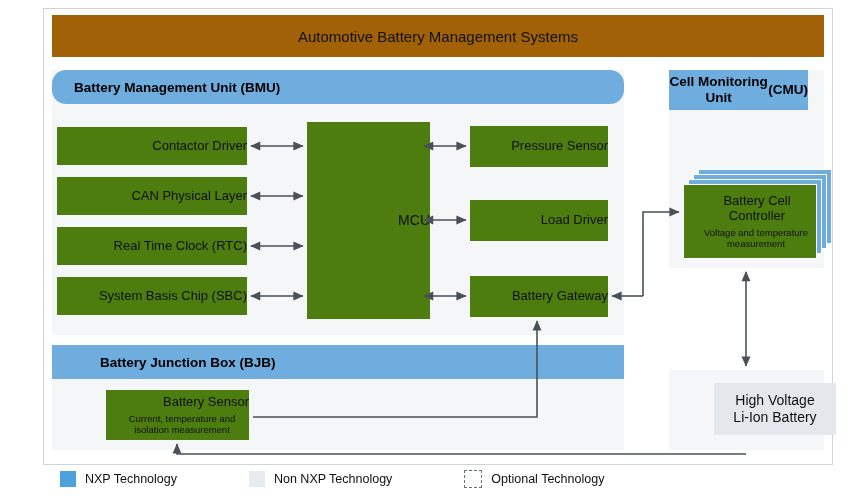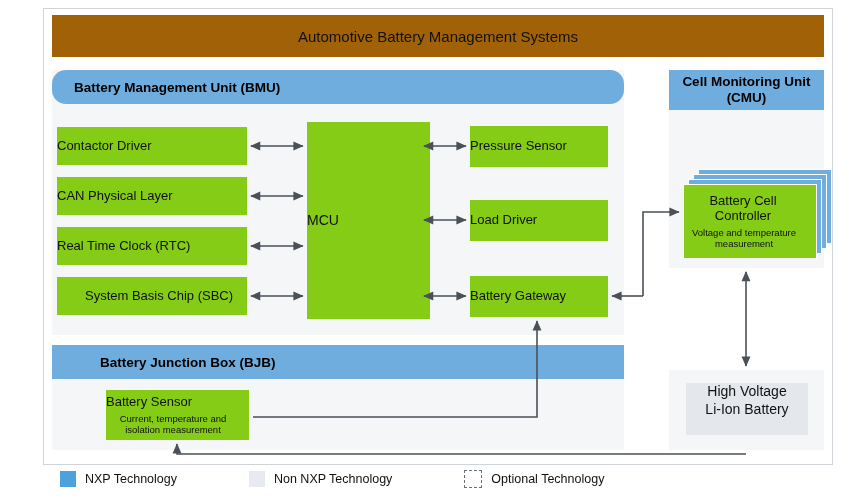--- a/index.html
+++ b/index.html
@@ -48,46 +48,47 @@
     text-align: center;
     line-height: 1.15;
   }
   .panel-header.left { padding-left: 22px; }
 
   
   .panel-body { background: #f4f6f8; }
 
   
   .block {
-    background: #84cc16;
+    background: #4d7c0f;
     display: flex;
     flex-direction: column;
-    align-items: flex-start;
+    align-items: flex-end;
     justify-content: center;
     text-align: center;
     font-size: 13px;
     color: #111111;
     line-height: 1.15;
   }
   .block .sub {
     font-size: 9.5px;
     margin-top: 3px;
     line-height: 1.2;
   }
   .block .main { font-size: 13px; }
   .block .main.big { font-size: 14px; }
 
   
   .block-grey {
     background: #e4e8ec;
-    display: flex; align-items: center; justify-content: flex-start;
+    display: flex; align-items: center; justify-content: center;
     text-align: center;
     font-size: 14px;
     line-height: 1.25;
     color: #111111;
+    margin-left: 28px;
   }
 
   
   .stack-layer {
     background: #6fadde;
     border: 1px solid #ffffff;
   }
 
   
   .wires {
@@ -155,21 +156,21 @@
   <span class="main">Pressure Sensor</span>
 </div>
 <div class="abs block" style="left:470px; top:200px; width:138px; height:41px;">
   <span class="main">Load Driver</span>
 </div>
 <div class="abs block" style="left:470px; top:276px; width:138px; height:41px;">
   <span class="main">Battery Gateway</span>
 </div>
 
 <div class="abs panel-body" style="left:669px; top:70px; width:155px; height:198px;"></div>
-<div class="abs panel-header center" style="left:669px; top:70px; width:155px; height:40px; flex-direction:column;text-align:right;">
+<div class="abs panel-header center" style="left:669px; top:70px; width:139px; height:40px; flex-direction:row;">
   <span>Cell Monitoring Unit</span>
   <span>(CMU)</span>
 </div>
 
 <div class="abs stack-layer" style="left:698px; top:169px; width:134px; height:75px;"></div>
 <div class="abs stack-layer" style="left:693px; top:174px; width:134px; height:75px;"></div>
 <div class="abs stack-layer" style="left:688px; top:179px; width:134px; height:75px;"></div>
 
 <div class="abs block" style="left:683px; top:184px; width:134px; height:75px; border:1px solid #ffffff;">
   <span class="main" style="max-width:118px;">Battery Cell Controller</span>

